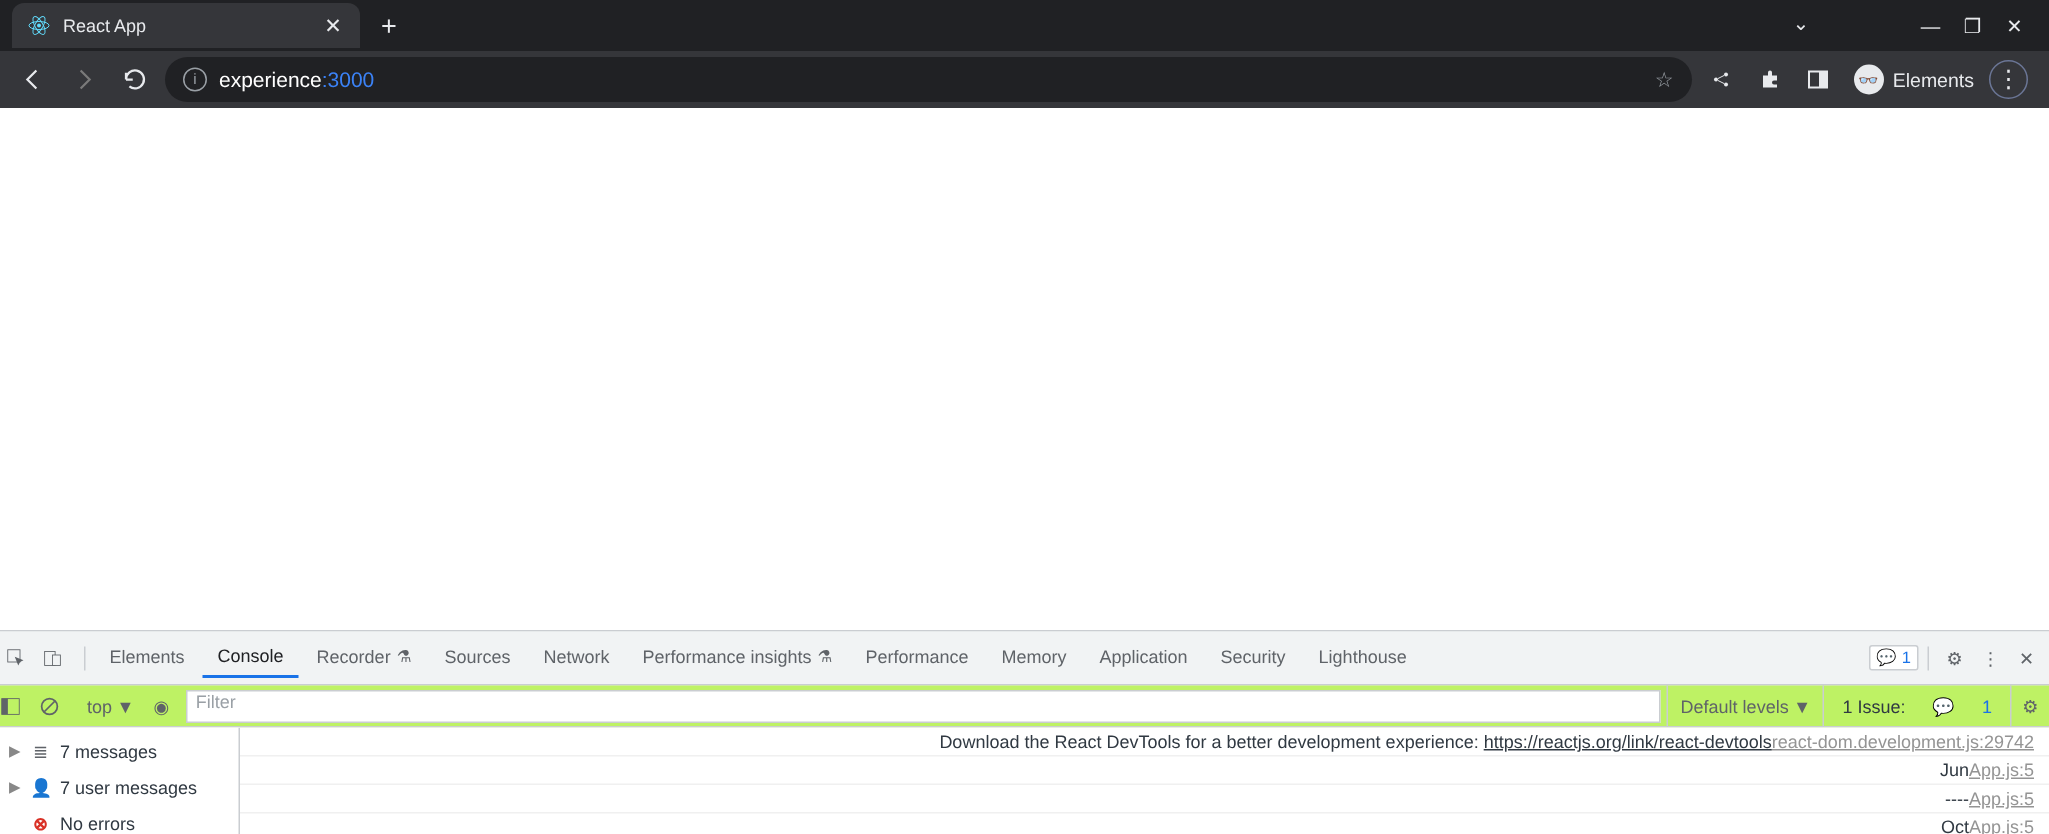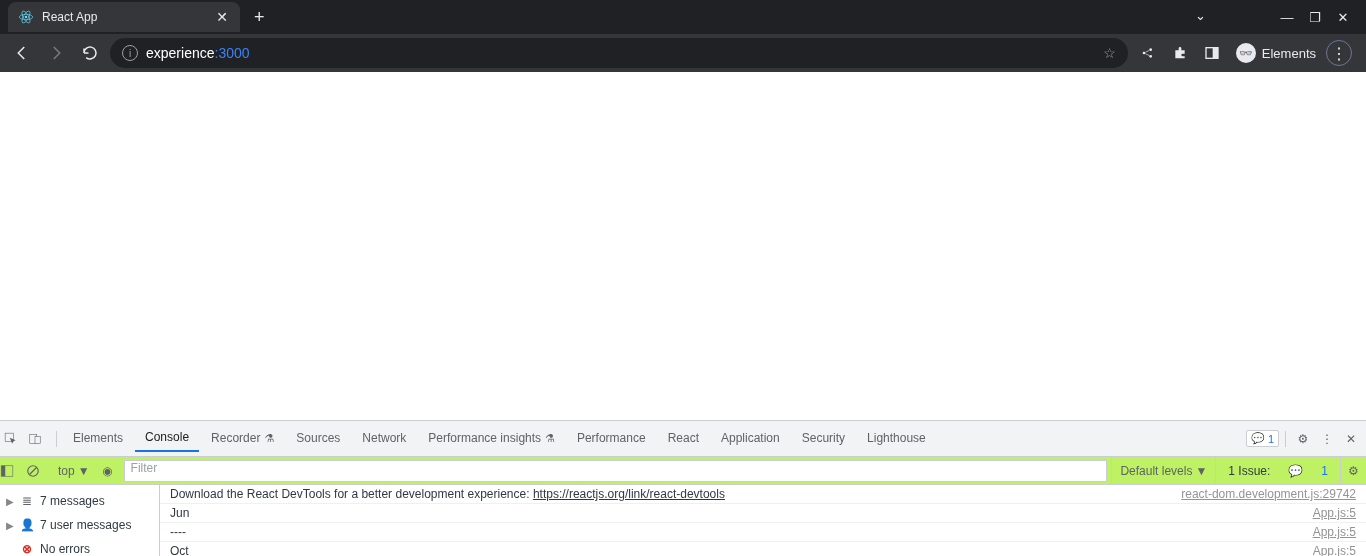--- a/index.html
+++ b/index.html
@@ -54,21 +54,21 @@
 .dt-issues { color: #303942; padding: 0 12px; cursor: pointer; display: flex; align-items: center; gap: 18px; border-left: 1px solid #cacdd1; height: 100%; }
 .dt-gear { width: 26px; text-align: center; color: #5f6368; cursor: pointer; border-left: 1px solid #cacdd1; height: 100%; line-height: 28px; }
 
 .dt-body { flex: 1; display: flex; background: #fff; overflow: hidden; }
 .dt-side { width: 160px; border-right: 1px solid #cacdd1; background: #fff; padding: 4px 0; }
 .dt-srow { display: flex; align-items: center; height: 24px; padding: 0 6px; gap: 6px; color: #303942; cursor: pointer; }
 .dt-srow .arr { color: #888; width: 8px; font-size: 10px; }
 .dt-srow .sic { width: 14px; text-align: center; color: #5f6368; }
 .dt-srow.err .sic { color: #d93025; font-weight: bold; }
 
-.dt-log { flex: 1; font-family: Consolas, Menlo, monospace; font-size: 12px; color: #303942; overflow: auto; }
+.dt-log { flex: 1; font-family: Consolas, Menlo, monospace; font-size: 12px; color: #303942; overflow: auto; text-align: right; }
 .dt-logrow { display: flex; padding: 2px 10px; border-bottom: 1px solid #f0f0f0; }
 .dt-logmsg { flex: 1; white-space: pre; }
 .dt-loglink { color: #949494; text-decoration: underline; cursor: pointer; }
 .dt-logmsg .loglinkinline { color: #303942; text-decoration: underline; cursor: pointer; }
 
 svg { display: block; }
 </style>
 </head>
 <body>
 
@@ -166,21 +166,21 @@
         <span>Recorder</span>
         <span class="dt-experiment">⚗</span>
       </span>
     <span class="dt-tab">Sources</span>
     <span class="dt-tab">Network</span>
     <span class="dt-tab">
         <span>Performance insights</span>
         <span class="dt-experiment">⚗</span>
       </span>
     <span class="dt-tab">Performance</span>
-    <span class="dt-tab">React</span>
+    <span class="dt-tab">Memory</span>
     <span class="dt-tab">Application</span>
     <span class="dt-tab">Security</span>
     <span class="dt-tab">Lighthouse</span>
     <span class="dt-spacer"></span>
     <span class="dt-badge">💬<span>1</span></span>
     <div class="dt-sep"></div>
     <span class="dt-ic">⚙</span>
     <span class="dt-ic">⋮</span>
     <span class="dt-ic">✕</span>
   </div>

